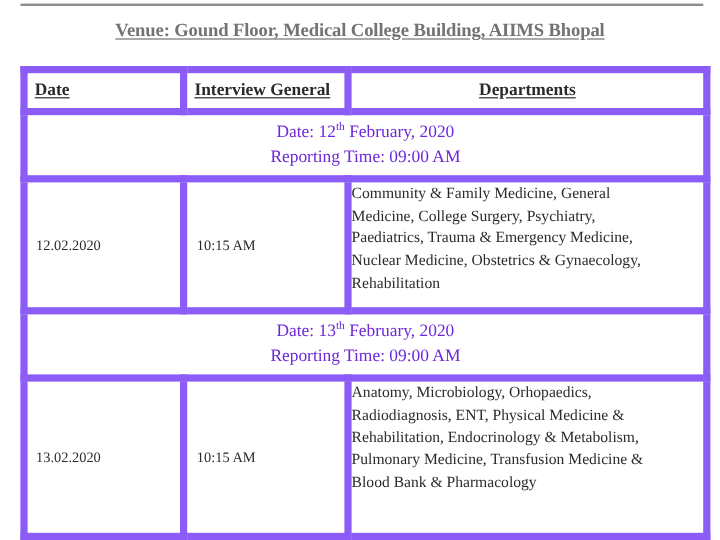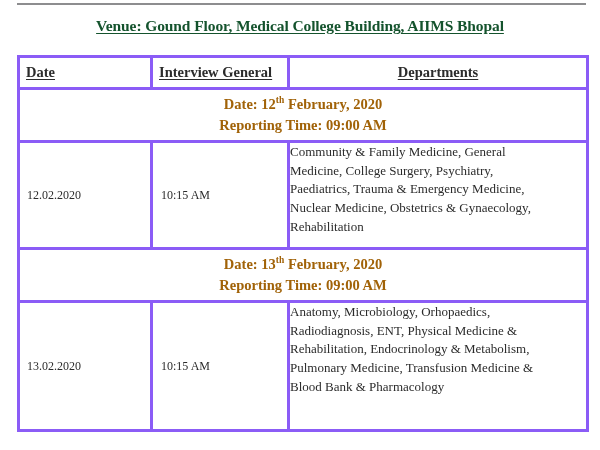--- a/index.html
+++ b/index.html
@@ -33,36 +33,36 @@
   }
   .venue-title {
     position: absolute;
     left: 0;
     top: 17px;
     width: 600px;
     text-align: center;
     font-size: 15.5px;
     font-weight: bold;
     letter-spacing: -0.1px;
-    color: #14532d;
+    color: #737373;
   }
   .venue-title .u {
     text-decoration: underline;
     text-underline-offset: 2px;
   }
   table.sched {
     position: absolute;
     left: 17px;
     top: 55px;
     width: 569px;
     border-collapse: collapse;
     table-layout: fixed;
   }
   table.sched td {
-    border: 3px solid #8b5cf6;
+    border: 6px solid #8b5cf6;
     vertical-align: top;
     padding: 0;
     color: #2b2b2b;
   }
   col.c-date    { width: 133px; }
   col.c-timing  { width: 137px; }
   col.c-depts   { width: 299px; }
 
   .hdr-cell {
     height: 29px;
@@ -83,23 +83,23 @@
     text-decoration: underline;
     text-underline-offset: 2px;
   }
   .banner-cell {
     height: 50px;
     text-align: center;
     vertical-align: middle !important;
   }
   .banner-line {
     font-size: 14.5px;
-    font-weight: bold;
+    font-weight: normal;
     line-height: 1.42;
-    color: #a16207;
+    color: #6d28d9;
   }
   .banner-line sup {
     font-size: 9.5px;
     vertical-align: super;
     line-height: 0;
   }
   .body-cell {
     vertical-align: middle !important;
     font-size: 12px;
   }

